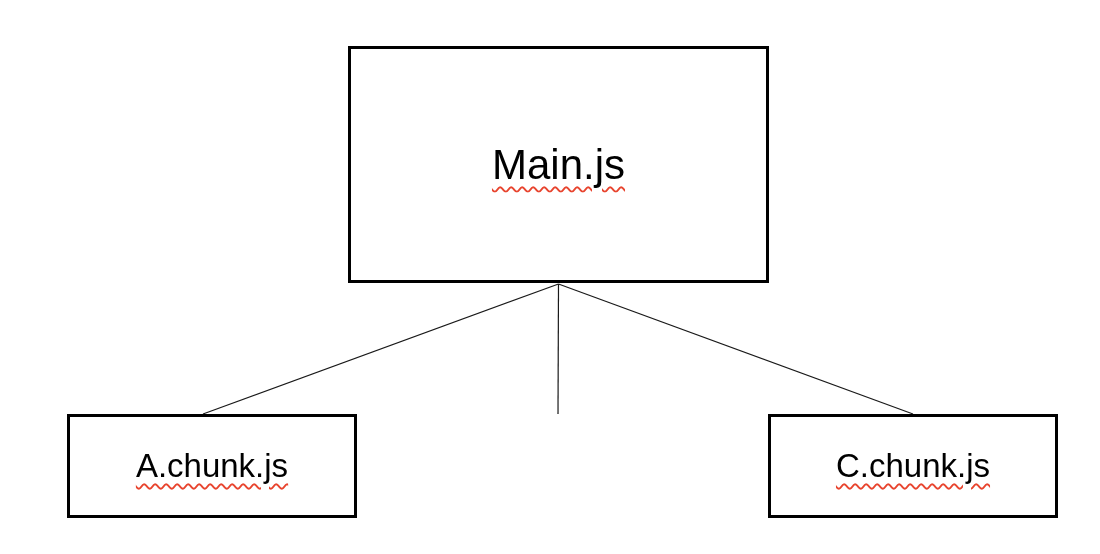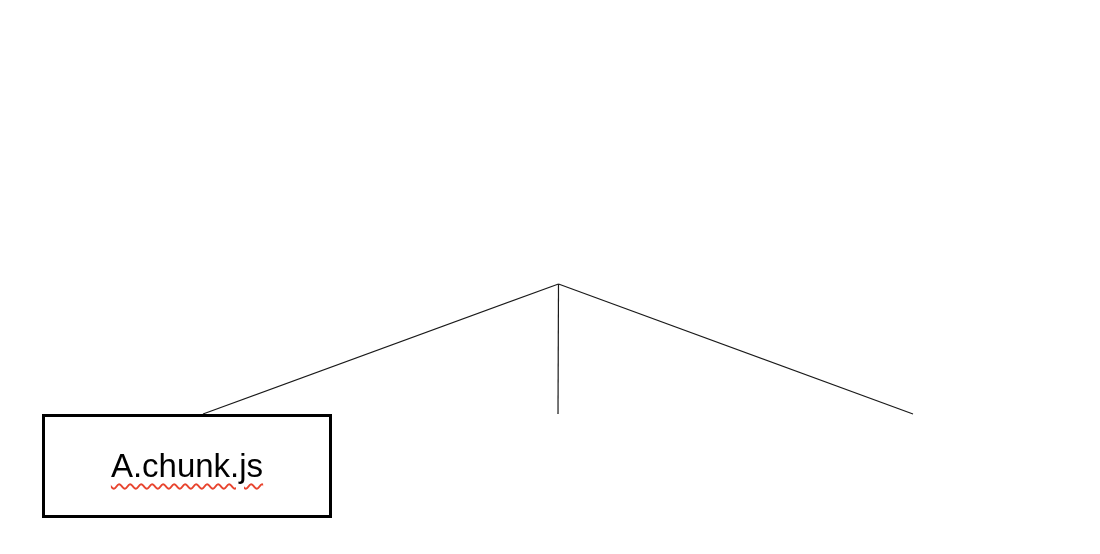--- a/index.html
+++ b/index.html
@@ -35,21 +35,21 @@
     left: 348px;
     top: 46px;
     width: 421px;
     height: 237px;
   }
   .node-child {
     top: 414px;
     width: 290px;
     height: 104px;
   }
-  .node-a { left: 42px; }
+  .node-a { left: 67px; }
   .node-b { left: 413px; }
   .node-c { left: 768px; }
   .label {
     color: #000000;
     white-space: nowrap;
     text-decoration-line: underline;
     text-decoration-style: wavy;
     text-decoration-color: #e8442e;
     text-decoration-thickness: 1.5px;
   }
@@ -66,20 +66,26 @@
 <body>
 
 <div class="canvas">
 
   <svg class="connectors" viewBox="0 0 1100 554" xmlns="http://www.w3.org/2000/svg">
     <line x1="558.5" y1="284" x2="203" y2="414" stroke="#1a1a1a" stroke-width="1.2"></line>
     <line x1="558.5" y1="284" x2="558" y2="414" stroke="#1a1a1a" stroke-width="1.2"></line>
     <line x1="558.5" y1="284" x2="913" y2="414" stroke="#1a1a1a" stroke-width="1.2"></line>
   </svg>
 
+  <div class="node node-main">
+    <span class="label label-main">Main.js</span>
+  </div>
 
   <div class="node node-child node-a">
     <span class="label label-child">A.chunk.js</span>
   </div>
 
 
+  <div class="node node-child node-c">
+    <span class="label label-child">C.chunk.js</span>
+  </div>
 
 </div>
 
 </body></html>

